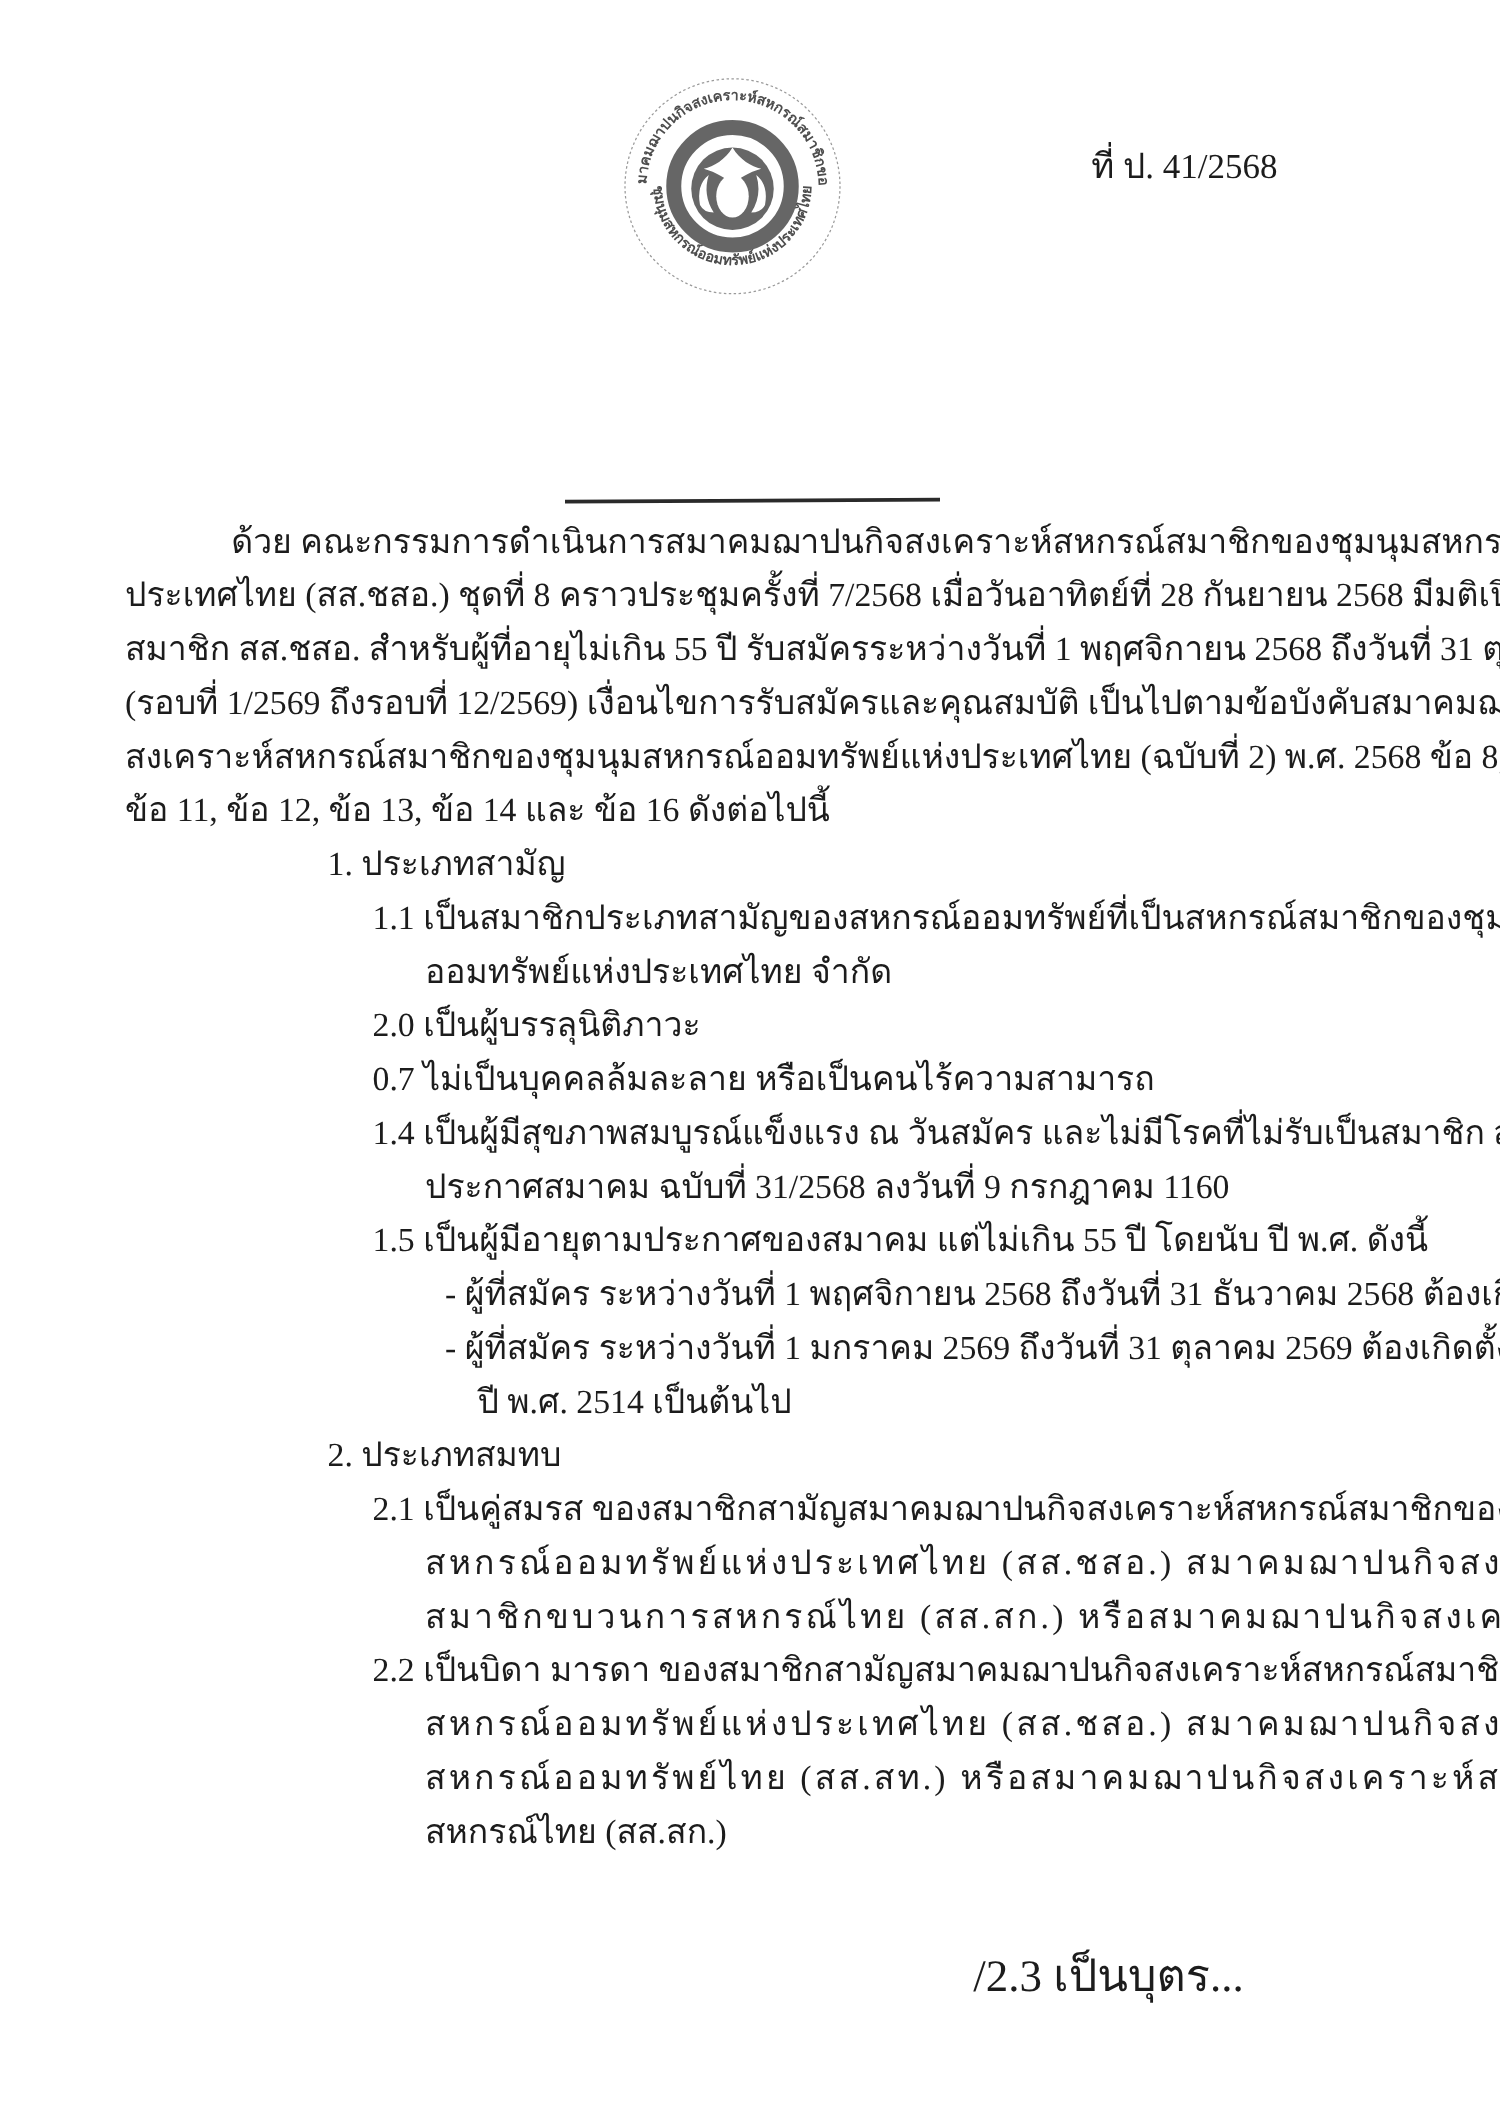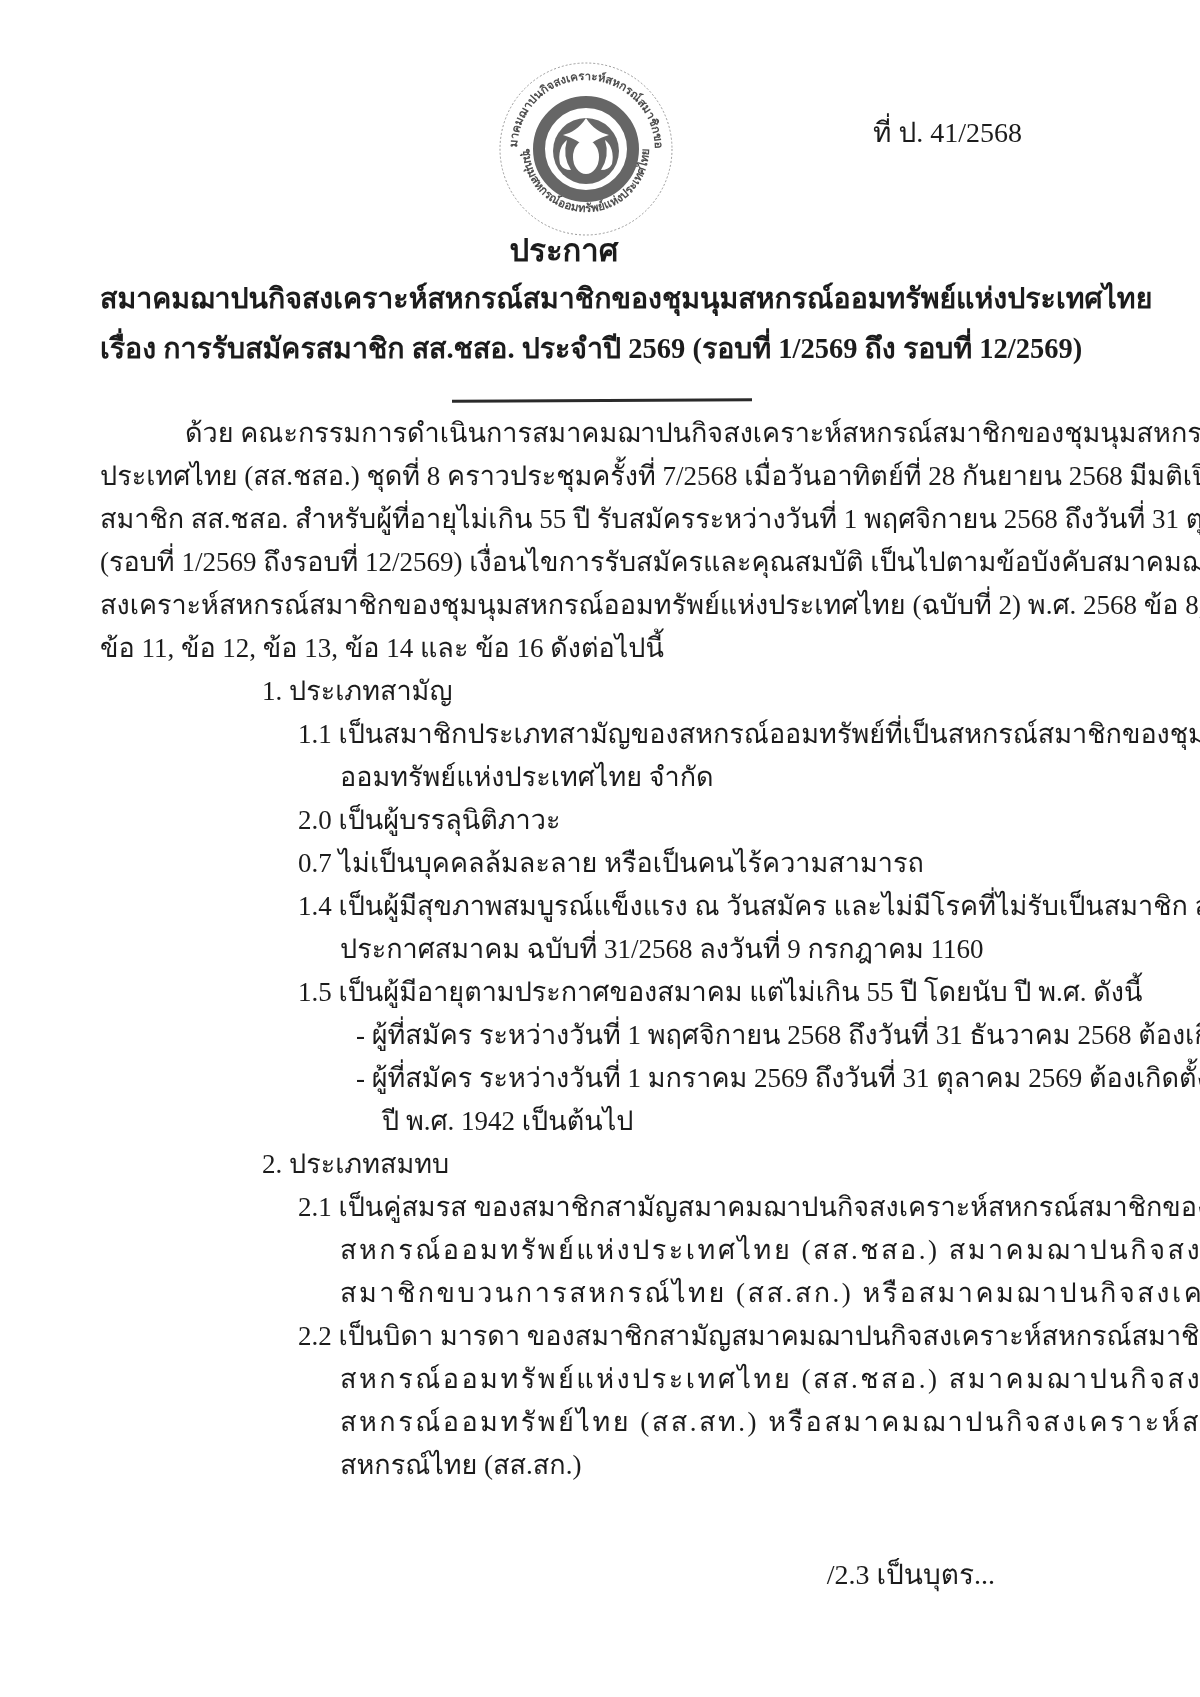--- a/index.html
+++ b/index.html
@@ -80,21 +80,21 @@
   .lv1  { padding-left: 162px; }
   .lv2  { padding-left: 198px; }
   .lv2c { padding-left: 240px; }
   .lv3  { padding-left: 256px; }
   .lv3c { padding-left: 282px; }
   .sp   { letter-spacing: 2.5px; }
   .footer-note {
     position: absolute;
     top: 1552px;
     right: 205px;
-    font-size: 28px;
+    font-size: 36px;
     white-space: nowrap;
   }
   .seal-svg text { fill: #4d4d4d; }
 </style>
 </head>
 <body>
 
 <div class="page">
 
   <div class="doc-number">ที่ ป. 41/2568</div>
@@ -121,46 +121,41 @@
 
       <ellipse cx="89" cy="97" rx="13" ry="17" fill="#ffffff"></ellipse>
 
       <path d="M 89 58 C 83 68, 74 73, 66 75 C 76 78, 84 82, 89 89 C 94 82, 102 78, 112 75 C 104 73, 95 68, 89 58 Z" fill="#ffffff"></path>
 
       <path d="M 63 104 Q 60 88 70 80 Q 65 96 74 110 Q 66 110 63 104 Z" fill="#ffffff"></path>
       <path d="M 115 104 Q 118 88 108 80 Q 113 96 104 110 Q 112 110 115 104 Z" fill="#ffffff"></path>
     </svg>
   </div>
 
-  <div class="headings">
-    <div class="h-title">ประกาศ</div>
-    <div class="h-org">สมาคมฌาปนกิจสงเคราะห์สหกรณ์สมาชิกของชุมนุมสหกรณ์ออมทรัพย์แห่งประเทศไทย</div>
-    <div class="h-subject">เรื่อง การรับสมัครสมาชิก สส.ชสอ. ประจำปี 2569 (รอบที่ 1/2569 ถึง รอบที่ 12/2569)</div>
-  </div>
   <div class="rule"></div>
 
   <div class="bodytext">
     <div class="line ind-first just">ด้วย คณะกรรมการดำเนินการสมาคมฌาปนกิจสงเคราะห์สหกรณ์สมาชิกของชุมนุมสหกรณ์ออมทรัพย์แห่ง</div>
     <div class="line just">ประเทศไทย (สส.ชสอ.) ชุดที่ 8 คราวประชุมครั้งที่ 7/2568 เมื่อวันอาทิตย์ที่ 28 กันยายน 2568 มีมติเปิดรับสมัคร</div>
     <div class="line just">สมาชิก สส.ชสอ. สำหรับผู้ที่อายุไม่เกิน 55 ปี รับสมัครระหว่างวันที่ 1 พฤศจิกายน 2568 ถึงวันที่ 31 ตุลาคม 2569</div>
     <div class="line just">(รอบที่ 1/2569 ถึงรอบที่ 12/2569) เงื่อนไขการรับสมัครและคุณสมบัติ เป็นไปตามข้อบังคับสมาคมฌาปนกิจ</div>
     <div class="line just">สงเคราะห์สหกรณ์สมาชิกของชุมนุมสหกรณ์ออมทรัพย์แห่งประเทศไทย (ฉบับที่ 2) พ.ศ. 2568 ข้อ 8, ข้อ 9, ข้อ 10,</div>
     <div class="line">ข้อ 11, ข้อ 12, ข้อ 13, ข้อ 14 และ ข้อ 16 ดังต่อไปนี้</div>
 
     <div class="line lv1">1. ประเภทสามัญ</div>
     <div class="line lv2">1.1 เป็นสมาชิกประเภทสามัญของสหกรณ์ออมทรัพย์ที่เป็นสหกรณ์สมาชิกของชุมนุมสหกรณ์</div>
     <div class="line lv2c">ออมทรัพย์แห่งประเทศไทย จำกัด</div>
     <div class="line lv2">2.0 เป็นผู้บรรลุนิติภาวะ</div>
     <div class="line lv2">0.7 ไม่เป็นบุคคลล้มละลาย หรือเป็นคนไร้ความสามารถ</div>
     <div class="line lv2">1.4 เป็นผู้มีสุขภาพสมบูรณ์แข็งแรง ณ วันสมัคร และไม่มีโรคที่ไม่รับเป็นสมาชิก สส.ชสอ. ตาม</div>
     <div class="line lv2c">ประกาศสมาคม ฉบับที่ 31/2568 ลงวันที่ 9 กรกฎาคม 1160</div>
     <div class="line lv2">1.5 เป็นผู้มีอายุตามประกาศของสมาคม แต่ไม่เกิน 55 ปี โดยนับ ปี พ.ศ. ดังนี้</div>
     <div class="line lv3">- ผู้ที่สมัคร ระหว่างวันที่ 1 พฤศจิกายน 2568 ถึงวันที่ 31 ธันวาคม 2568 ต้องเกิดตั้งแต่</div>
     <div class="line lv3">- ผู้ที่สมัคร ระหว่างวันที่ 1 มกราคม 2569 ถึงวันที่ 31 ตุลาคม 2569 ต้องเกิดตั้งแต่</div>
-    <div class="line lv3c">ปี พ.ศ. 1942 เป็นต้นไป</div>
+    <div class="line lv3c">ปี พ.ศ. 2514 เป็นต้นไป</div>
     <div class="line lv1">2. ประเภทสมทบ</div>
     <div class="line lv2">2.1 เป็นคู่สมรส ของสมาชิกสามัญสมาคมฌาปนกิจสงเคราะห์สหกรณ์สมาชิกของชุมนุม</div>
     <div class="line lv2c sp">สหกรณ์ออมทรัพย์แห่งประเทศไทย (สส.ชสอ.) สมาคมฌาปนกิจสงเคราะห์</div>
     <div class="line lv2c sp">สมาชิกขบวนการสหกรณ์ไทย (สส.สก.) หรือสมาคมฌาปนกิจสงเคราะห์สมาชิก</div>
     <div class="line lv2">2.2 เป็นบิดา มารดา ของสมาชิกสามัญสมาคมฌาปนกิจสงเคราะห์สหกรณ์สมาชิกของชุมนุม</div>
     <div class="line lv2c sp">สหกรณ์ออมทรัพย์แห่งประเทศไทย (สส.ชสอ.) สมาคมฌาปนกิจสงเคราะห์สมาชิก</div>
     <div class="line lv2c sp">สหกรณ์ออมทรัพย์ไทย (สส.สท.) หรือสมาคมฌาปนกิจสงเคราะห์สมาชิกขบวนการ</div>
     <div class="line lv2c">สหกรณ์ไทย (สส.สก.)</div>
   </div>
 

